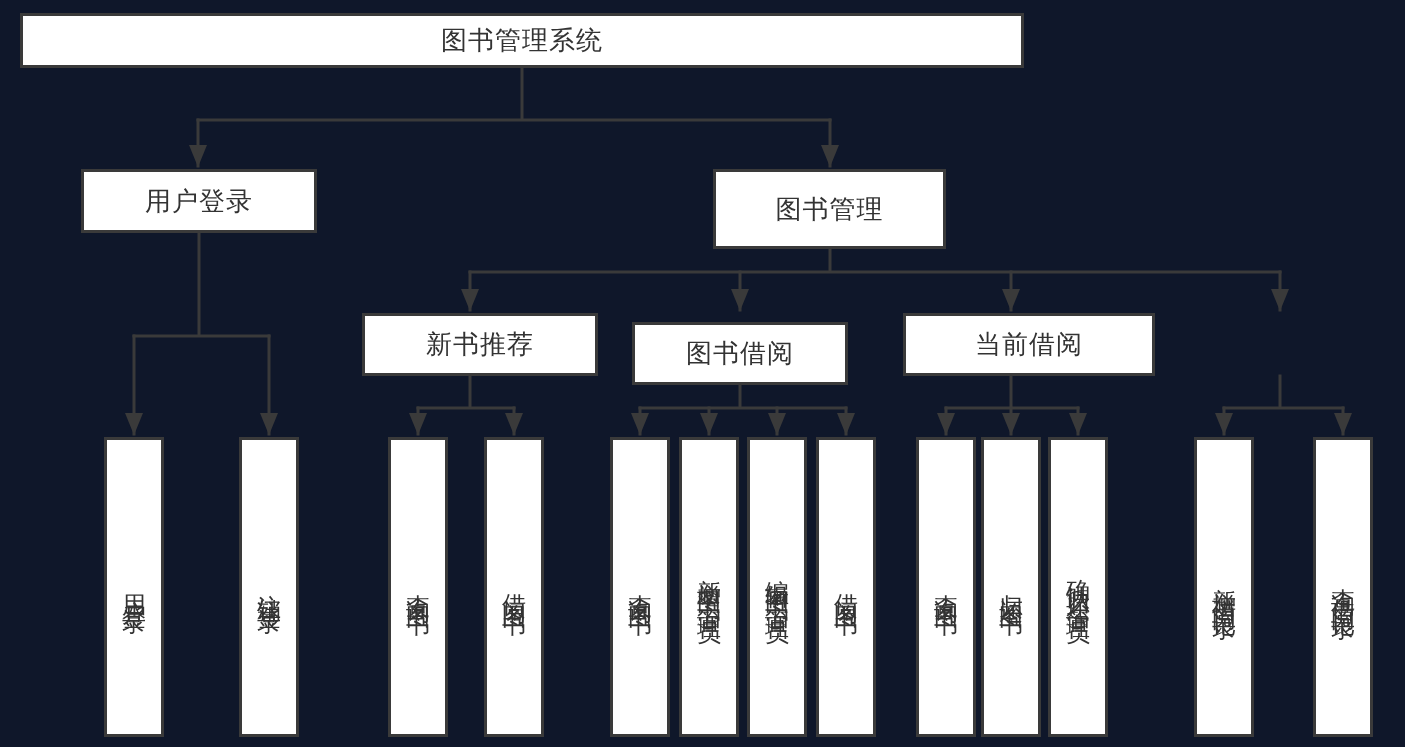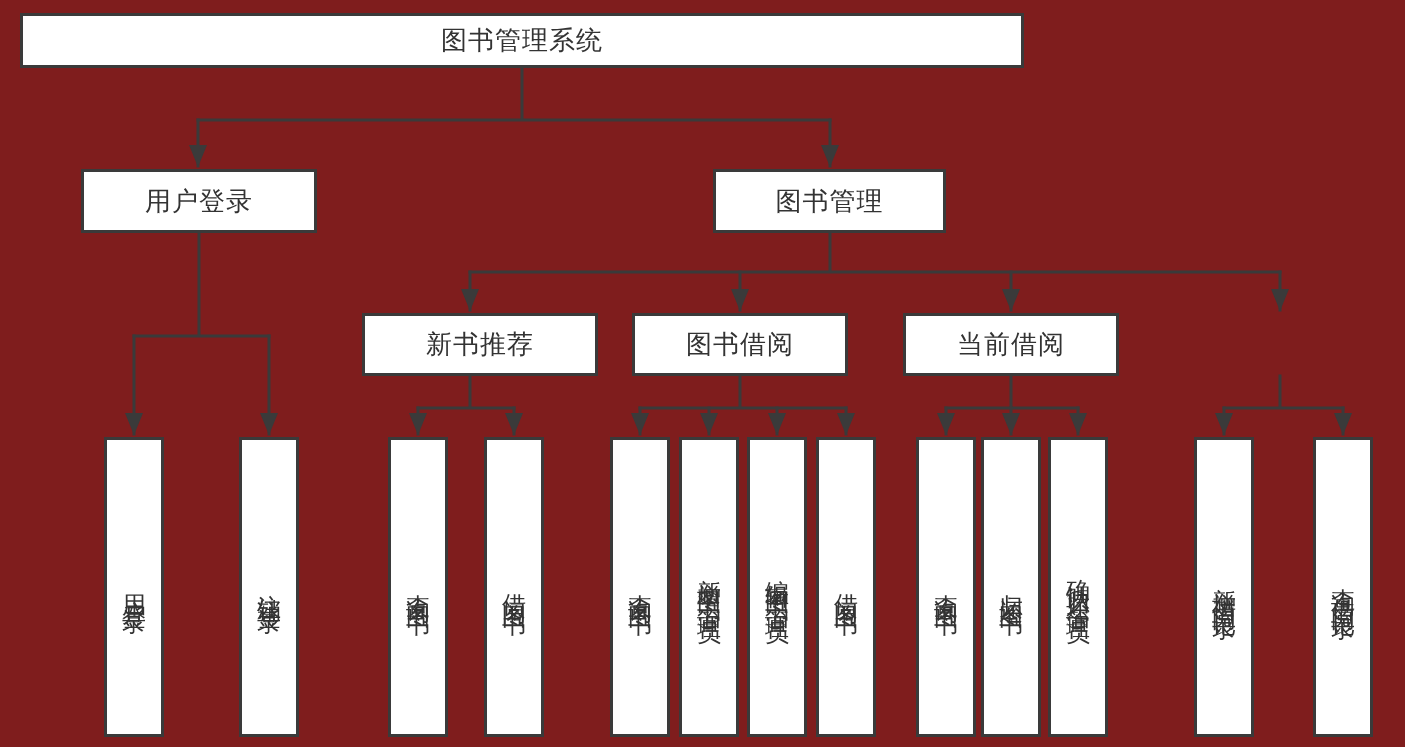--- a/index.html
+++ b/index.html
@@ -3,21 +3,21 @@
 <meta charset="utf-8">
 <style>
   * { margin: 0; padding: 0; }
   html, body { background: #ffffff; }
   body { font-family: "Liberation Sans", "DejaVu Sans", sans-serif; }
 
   #canvas {
     position: relative;
     width: 1405px;
     height: 747px;
-    background: #7f1d1d;
+    background: #0f172a;
     overflow: hidden;
   }
 
   #connectors {
     position: absolute;
     left: 0; top: 0;
     width: 1405px; height: 747px;
     pointer-events: none;
   }
 
@@ -119,31 +119,31 @@
     </g>
   </svg>
 
   <div class="hbox" style="left:20px; top:13px; width:1004px; height:55px;">
     <span>图书管理系统</span>
   </div>
 
   <div class="hbox" style="left:81px; top:169px; width:236px; height:64px;">
     <span>用户登录</span>
   </div>
-  <div class="hbox" style="left:713px; top:169px; width:233px; height:64px;">
+  <div class="hbox" style="left:713px; top:169px; width:233px; height:80px;">
     <span>图书管理</span>
   </div>
 
   <div class="hbox" style="left:362px; top:313px; width:236px; height:63px;">
     <span>新书推荐</span>
   </div>
-  <div class="hbox" style="left:632px; top:313px; width:216px; height:63px;">
+  <div class="hbox" style="left:632px; top:322px; width:216px; height:63px;">
     <span>图书借阅</span>
   </div>
-  <div class="hbox" style="left:903px; top:313px; width:216px; height:63px;">
+  <div class="hbox" style="left:903px; top:313px; width:252px; height:63px;">
     <span>当前借阅</span>
   </div>
 
   <div class="vbox" style="left:104px;">
     <span class="vtext">用户登录</span>
   </div>
   <div class="vbox" style="left:239px;">
     <span class="vtext">注销登录</span>
   </div>
 

